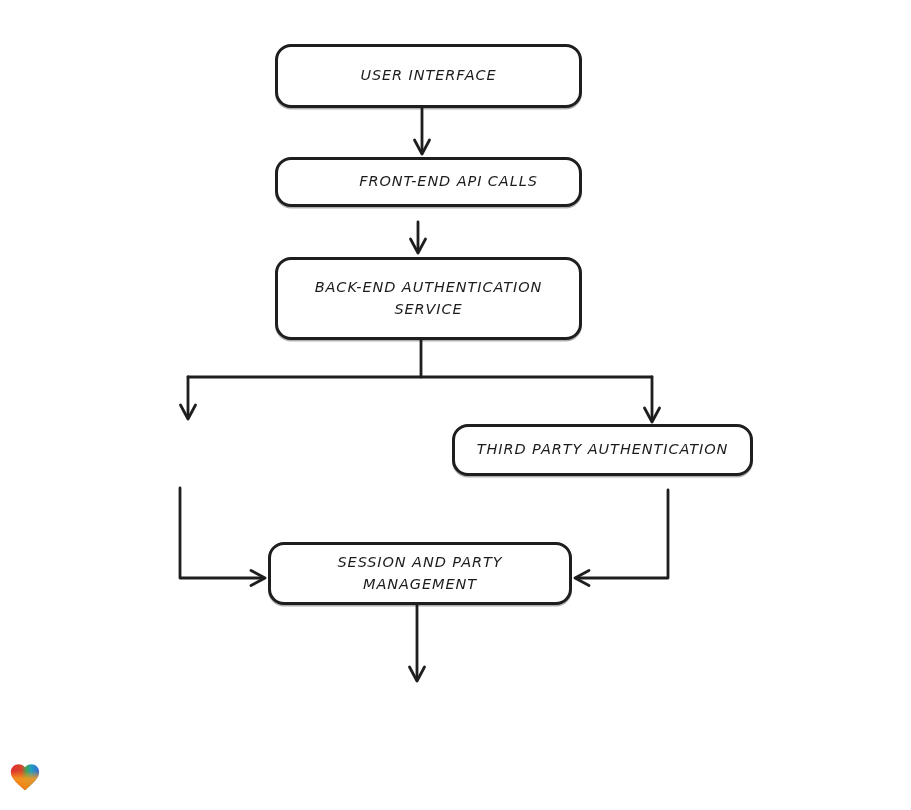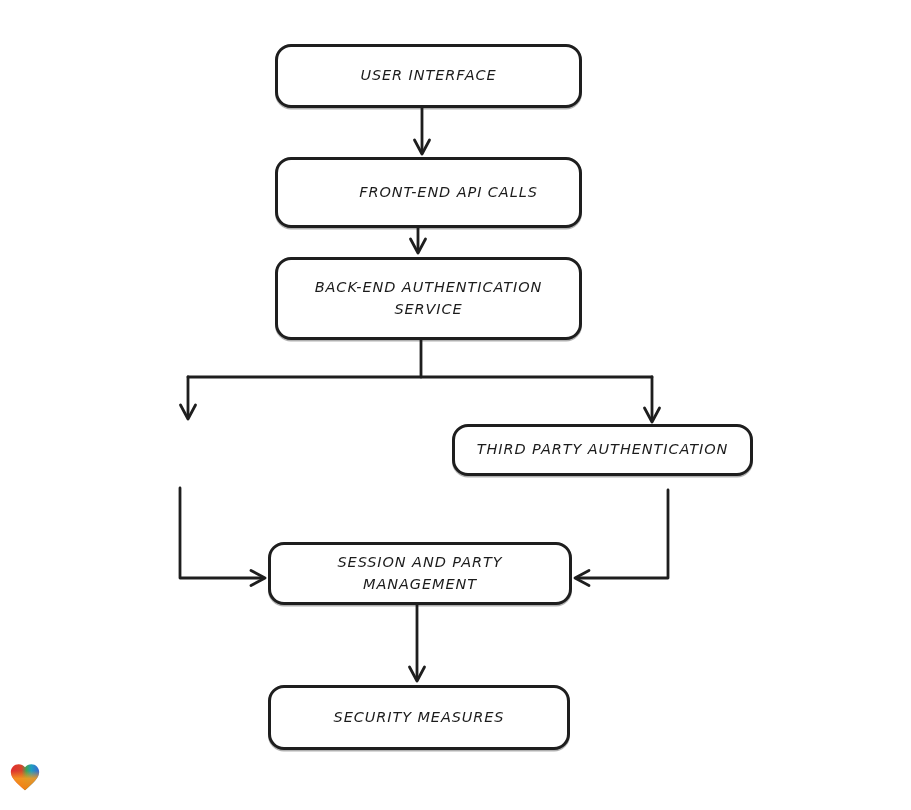--- a/index.html
+++ b/index.html
@@ -84,42 +84,39 @@
     <g>
       <path d="M417 605 L417 680"></path>
       <path d="M409.5 667 L417 681 L424.5 667"></path>
     </g>
   </svg>
 
   <div class="node" style="left:275px; top:44px; width:307px; height:64px;">
     <span class="node-label">USER INTERFACE</span>
   </div>
 
-  <div class="node" style="left:275px; top:157px; width:307px; height:71px;padding-left:40px;">
+  <div class="node" style="left:275px; top:157px; width:307px; height:50px;padding-left:40px;">
     <span class="node-label">FRONT-END API CALLS</span>
   </div>
 
   <div class="node" style="left:275px; top:257px; width:307px; height:83px;">
     <span class="node-label">BACK-END AUTHENTICATION
 SERVICE</span>
   </div>
 
 
   <div class="node" style="left:452px; top:424px; width:301px; height:52px;">
     <span class="node-label">THIRD PARTY AUTHENTICATION</span>
   </div>
 
   <div class="node" style="left:268px; top:542px; width:304px; height:63px;">
     <span class="node-label">SESSION AND PARTY
 MANAGEMENT</span>
   </div>
 
-  <div class="node" style="left:268px; top:685px; width:302px; height:65px;">
-    <span class="node-label">SECURITY MEASURES</span>
-  </div>
 
   <svg class="logo" viewBox="0 0 24 24">
     <defs>
       <linearGradient id="hg1" x1="0" y1="0" x2="1" y2="0">
         <stop offset="0" stop-color="#e12f2f"></stop>
         <stop offset="0.38" stop-color="#d8452b"></stop>
         <stop offset="0.55" stop-color="#3ea257"></stop>
         <stop offset="0.72" stop-color="#1f9fc0"></stop>
         <stop offset="1" stop-color="#3a66d1"></stop>
       </linearGradient>

